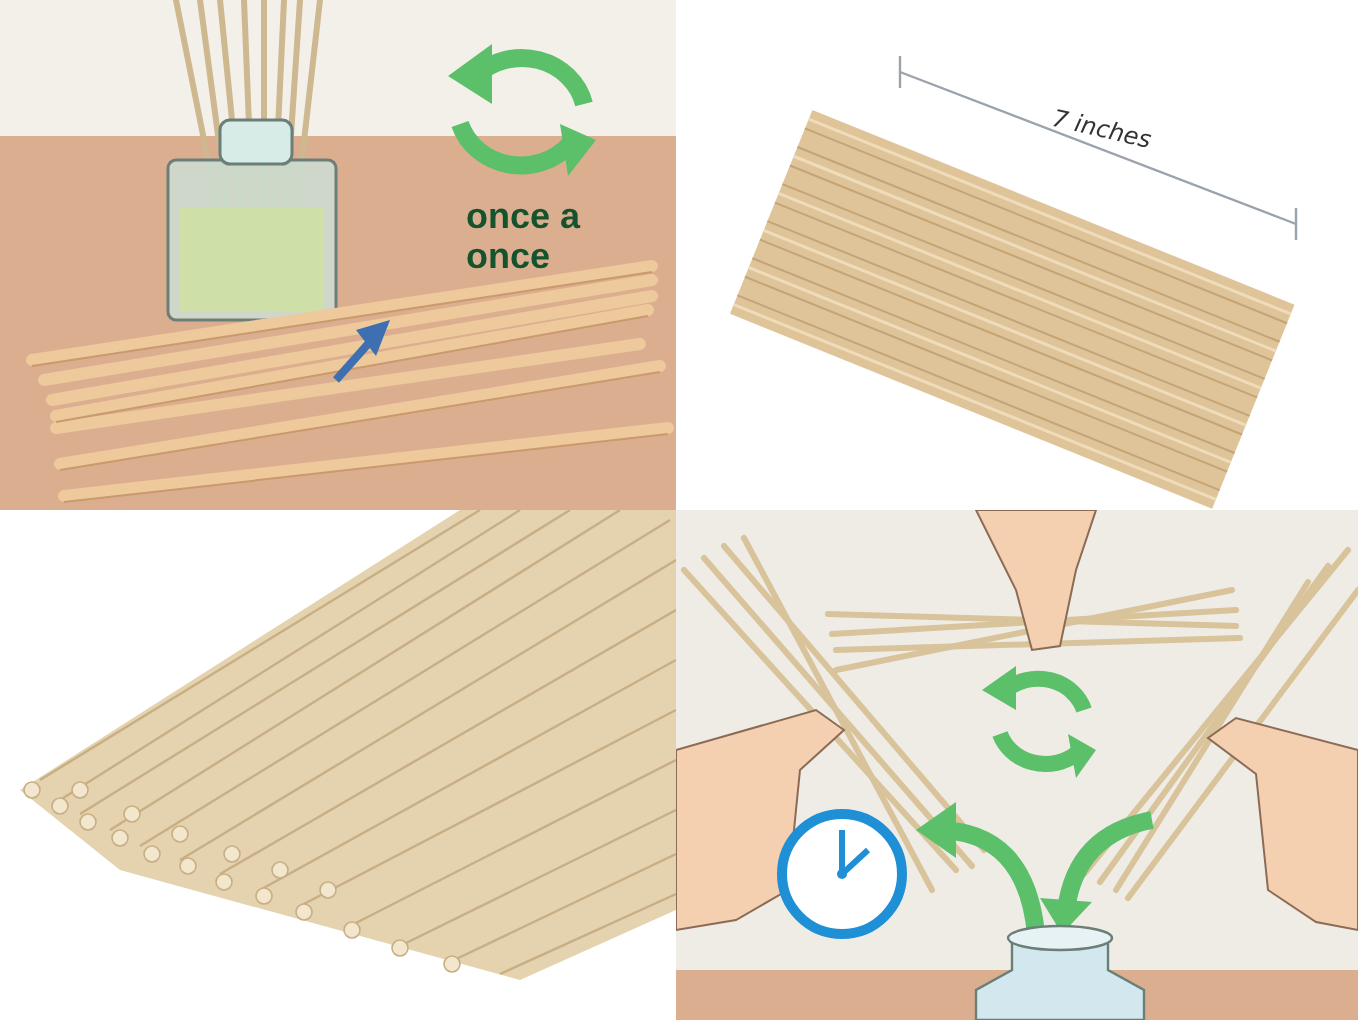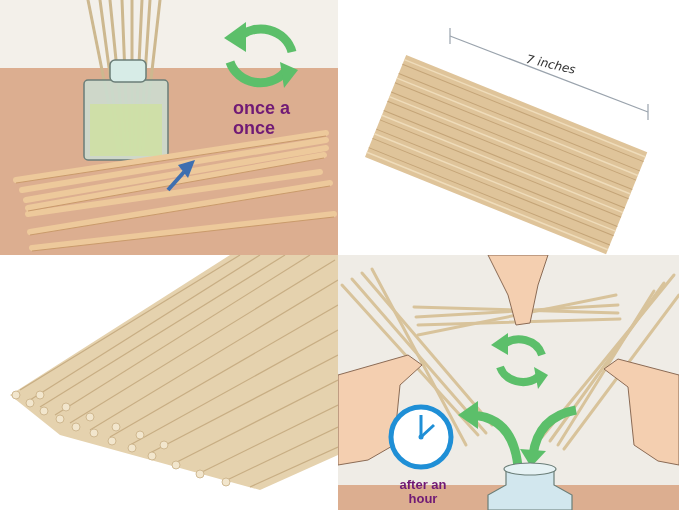--- a/index.html
+++ b/index.html
@@ -3,21 +3,21 @@
   <meta charset="utf-8">
   <style>
     html, body { margin: 0; padding: 0; }
     body { width: 679px; height: 510px; overflow: hidden; background: #ffffff; font-family: "Liberation Sans", sans-serif; position: relative; }
     .panel { position: absolute; overflow: hidden; }
     #p1 { left: 0; top: 0; width: 338px; height: 255px; }
     #p2 { left: 338px; top: 0; width: 341px; height: 255px; background: #ffffff; }
     #p3 { left: 0; top: 255px; width: 338px; height: 255px; background: #ffffff; }
     #p4 { left: 338px; top: 255px; width: 341px; height: 255px; }
     svg { display: block; }
-    .caption { position: absolute; font-weight: bold; color: #701a75; line-height: 1.12; text-align: left; }
+    .caption { position: absolute; font-weight: bold; color: #14532d; line-height: 1.12; text-align: left; }
     #p1 .caption { left: 233px; top: 98px; font-size: 18px; }
     #p4 .caption { left: 54px; top: 223px; font-size: 13px; text-align: center; width: 62px; line-height: 1.05; }
     .measure-label { position: absolute; left: 190px; top: 52px; font-size: 12px; font-style: italic; color: #333; transform: rotate(13deg); transform-origin: left top; font-family: "DejaVu Sans", sans-serif; }
   </style>
 </head>
 <body>
 
 <div class="panel" id="p1">
   <svg width="338" height="255" viewBox="0 0 338 255">
     <rect x="0" y="0" width="338" height="70" fill="#f3f0ea"></rect>
@@ -189,17 +189,13 @@
     <g>
       <circle cx="83" cy="182" r="30" fill="#ffffff" stroke="#1f8fd6" stroke-width="5"></circle>
       <line x1="83" y1="182" x2="83" y2="160" stroke="#1f8fd6" stroke-width="3"></line>
       <line x1="83" y1="182" x2="96" y2="170" stroke="#1f8fd6" stroke-width="3"></line>
       <circle cx="83" cy="182" r="2.5" fill="#1f8fd6"></circle>
     </g>
 
     <path d="M150 255 L150 240 L168 230 L168 214 L216 214 L216 230 L234 240 L234 255 Z" fill="#d2e7ee" stroke="#6b7e78" stroke-width="1.2"></path>
     <ellipse cx="192" cy="214" rx="26" ry="6" fill="#e6f2f4" stroke="#6b7e78" stroke-width="1.2"></ellipse>
   </svg>
-  <div class="caption">
-    <div>after an</div>
-    <div>hour</div>
-  </div>
 </div>
 
 </body></html>

